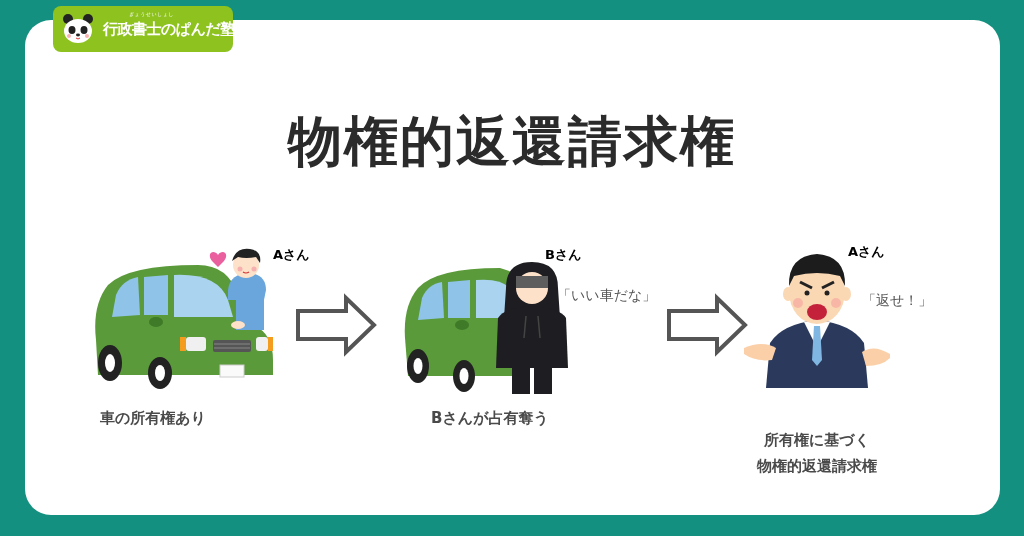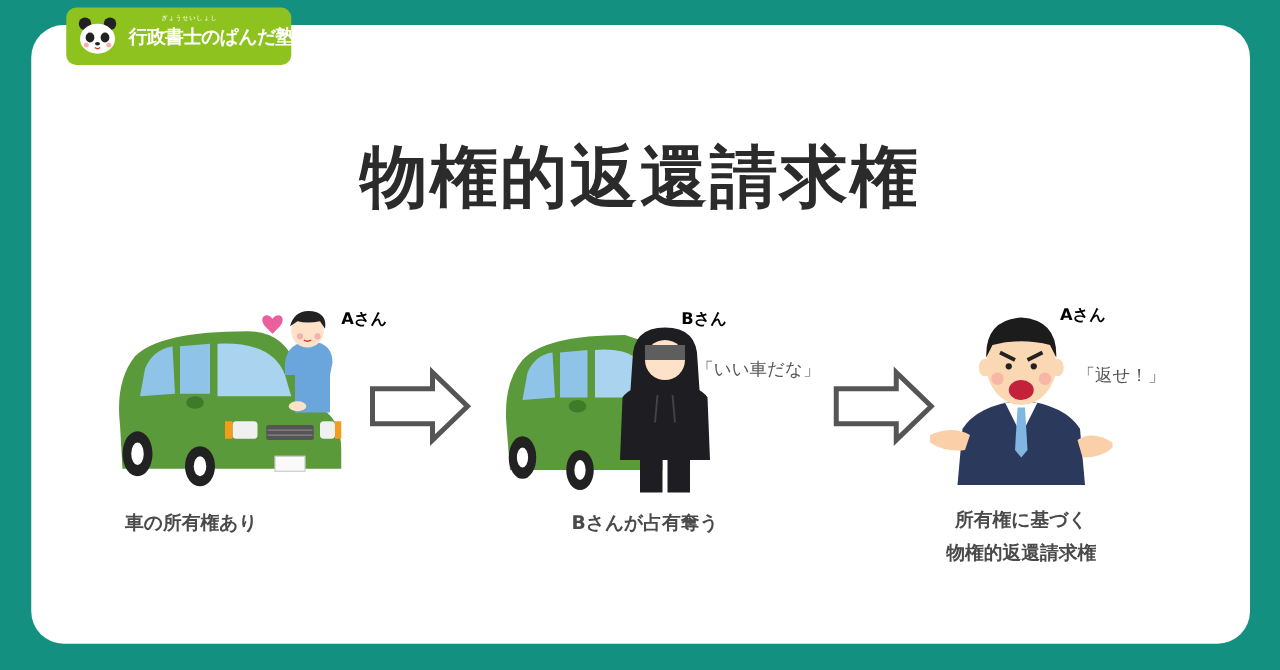--- a/index.html
+++ b/index.html
@@ -151,19 +151,19 @@
   <circle cx="56" cy="55" r="5" fill="#f7a9a0" opacity="0.7"></circle>
   <circle cx="94" cy="55" r="5" fill="#f7a9a0" opacity="0.7"></circle>
   <ellipse cx="75" cy="64" rx="10" ry="8" fill="#c4213a"></ellipse>
 </svg>
 <div class="name-tag" style="left:848px;top:243px">Aさん</div>
 <div class="speech" style="left:862px;top:292px">「返せ！」</div>
 
 <div class="caption" style="left:100px;top:405px;width:170px;text-align:left">
   <div>車の所有権あり</div>
 </div>
-<div class="caption" style="left:405px;top:405px;width:170px;text-align:right">
+<div class="caption" style="left:405px;top:405px;width:170px;text-align:center">
   <div>Bさんが占有奪う</div>
 </div>
-<div class="caption" style="left:722px;top:403px;width:190px">
+<div class="caption" style="left:722px;top:427px;width:190px">
   <div>所有権に基づく</div>
   <div>物権的返還請求権</div>
 </div>
 
 </body></html>

